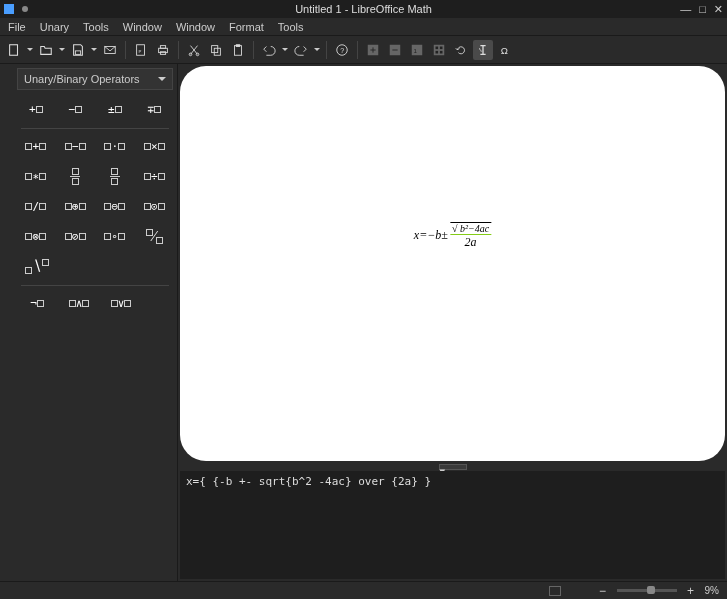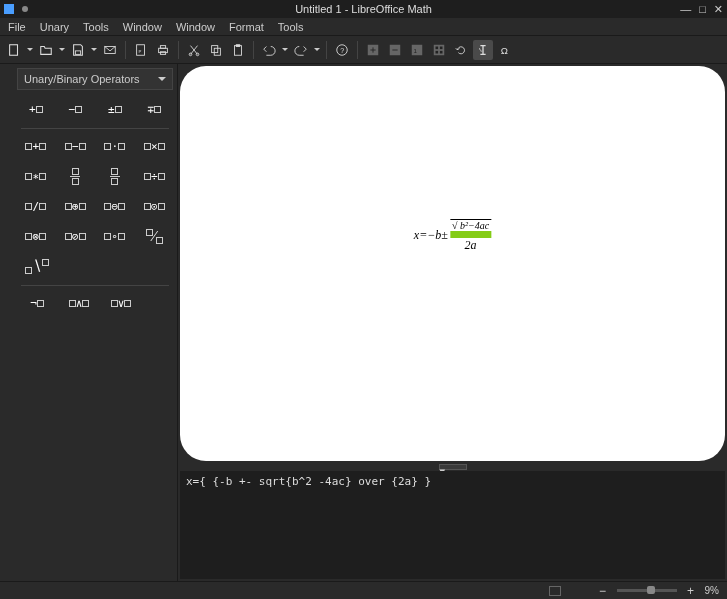--- a/index.html
+++ b/index.html
@@ -25,21 +25,21 @@
 .selector::after { content: ''; position: absolute; right: 6px; border-left: 4px solid transparent; border-right: 4px solid transparent; border-top: 4px solid #ccc; }
 .palette { flex: 1; padding: 4px 8px; overflow-y: auto; }
 .palette .row { display: flex; gap: 10px; margin-bottom: 8px; }
 .palette .pbtn { width: 32px; height: 22px; display: flex; align-items: center; justify-content: center; color: #fff; font-size: 11px; font-family: monospace; }
 .palette hr { border: none; border-top: 1px solid #444; margin: 6px 0; }
 .sq { display: inline-block; width: 7px; height: 7px; border: 1px solid #ccc; }
 .main { flex: 1; display: flex; flex-direction: column; min-width: 0; }
 .preview { flex: 1; background: #fff; margin: 2px; position: relative; border-radius: 26px; }
 .formula { position: absolute; left: 50%; top: 43%; transform: translate(-50%, -50%); color: #000; font-family: serif; font-style: italic; font-size: 12px; white-space: nowrap; display: flex; align-items: center; }
 .formula .frac { display: inline-flex; flex-direction: column; align-items: center; margin-left: 2px; }
-.formula .num { border-bottom: 7px solid #84cc16; padding: 0 2px; border-top: 1px solid #000; font-size: 10px; }
+.formula .num { border-bottom: 1px solid #84cc16; padding: 0 2px; border-top: 1px solid #000; font-size: 10px; }
 .formula .den { padding: 0 2px; font-size: 12px; }
 .splitter { height: 8px; background: #2a2a2a; display: flex; justify-content: center; align-items: center; }
 .splitter .grip { width: 28px; height: 6px; background: #3a3a3a; border: 1px solid #555; }
 .editor { height: 108px; background: #1e1e1e; margin: 0 2px 2px 2px; padding: 4px 6px; font-family: monospace; font-size: 11px; color: #ddd; overflow: auto; }
 .statusbar { height: 18px; background: #2a2a2a; border-top: 1px solid #1a1a1a; display: flex; align-items: center; justify-content: flex-end; padding: 0 8px; gap: 8px; font-size: 10px; }
 .statusbar .slider { width: 60px; height: 3px; background: #555; position: relative; }
 .statusbar .slider .thumb { position: absolute; left: 50%; top: -3px; width: 8px; height: 8px; background: #888; border-radius: 2px; }
 .statusbar .zbtn { width: 12px; height: 12px; display: flex; align-items: center; justify-content: center; font-size: 12px; color: #ccc; }
 </style>
 </head>

